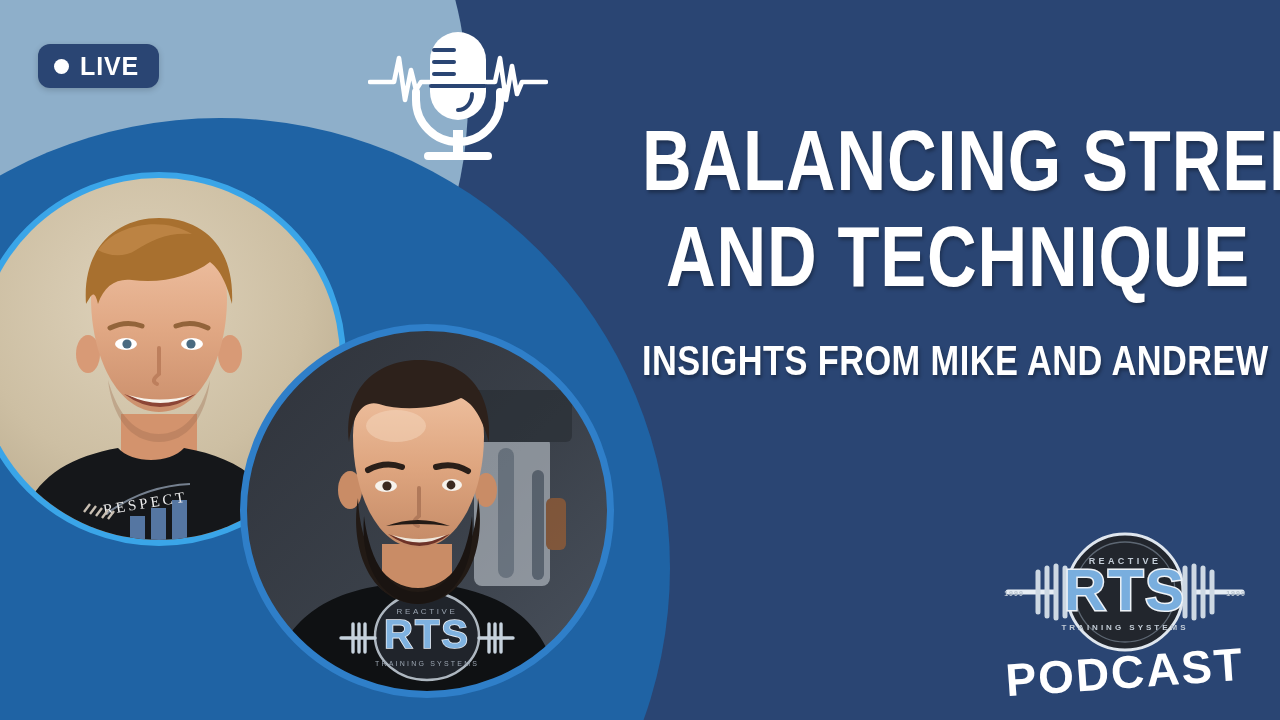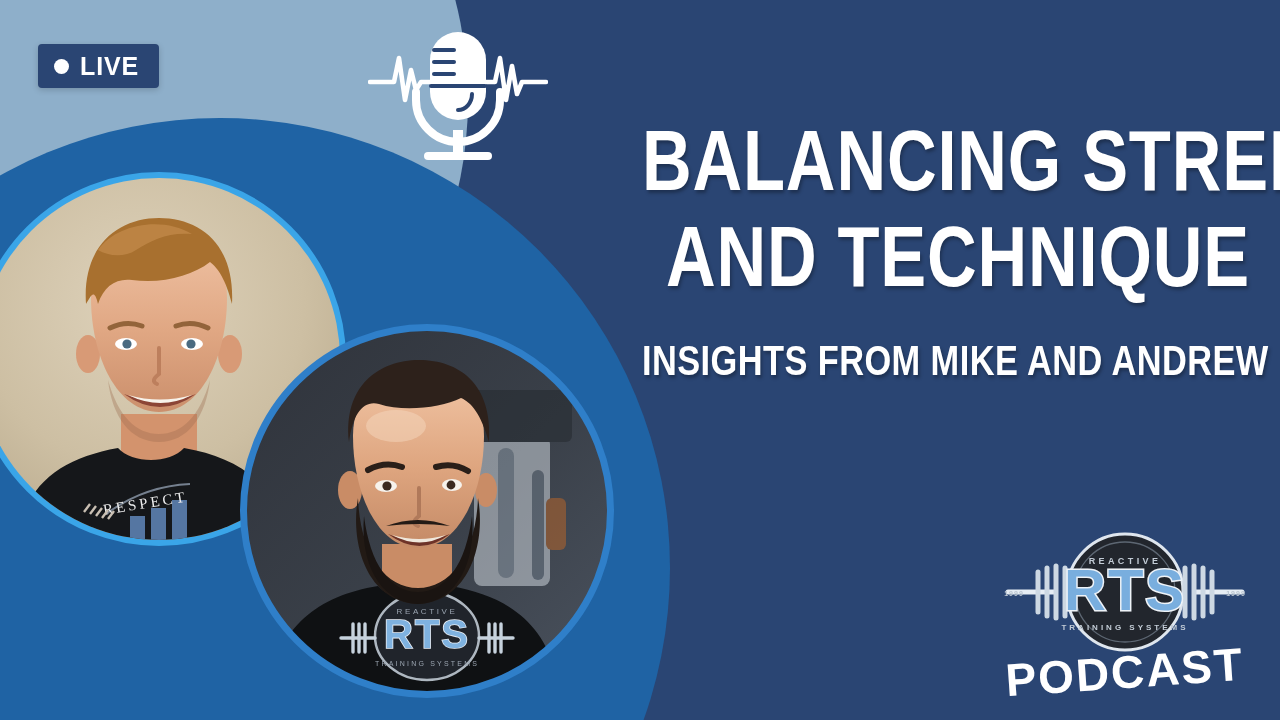--- a/index.html
+++ b/index.html
@@ -32,21 +32,21 @@
     border-radius:50%;
     background:#1f63a4;
   }
 
   
   .live-badge{
     position:absolute;
     left:38px; top:44px;
     height:44px;
     padding:0 20px 0 16px;
-    border-radius:4px;
+    border-radius:12px;
     background:#2a4573;
     display:flex; align-items:center; gap:11px;
     z-index:40;
     box-shadow:0 2px 6px rgba(0,0,0,.18);
   }
   .live-dot{
     width:15px; height:15px; border-radius:50%;
     background:#ffffff; flex:0 0 auto;
   }
   .live-label{

